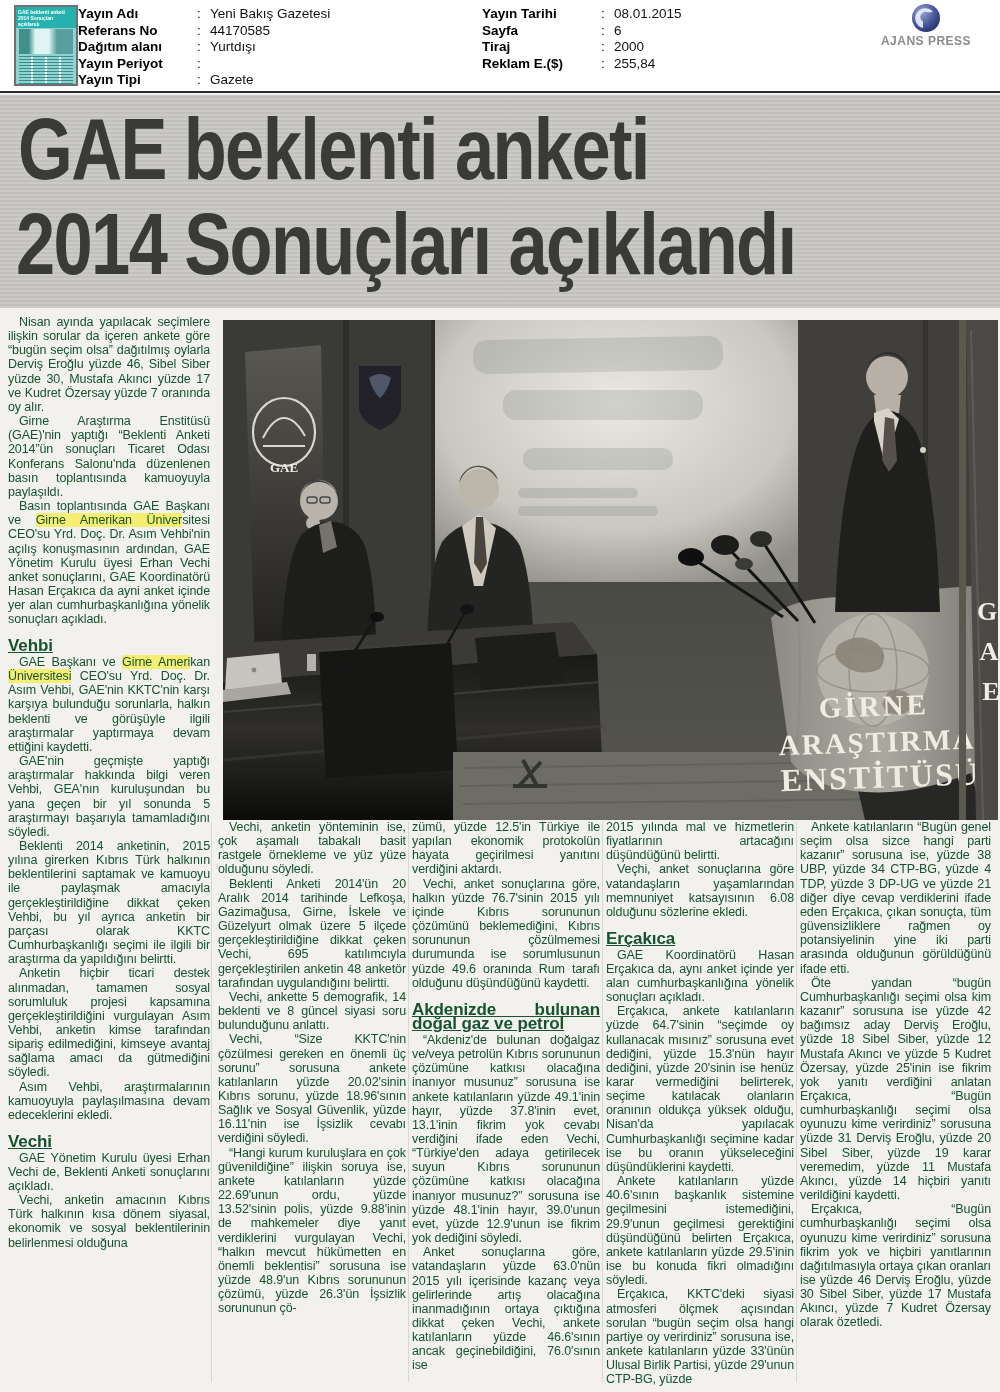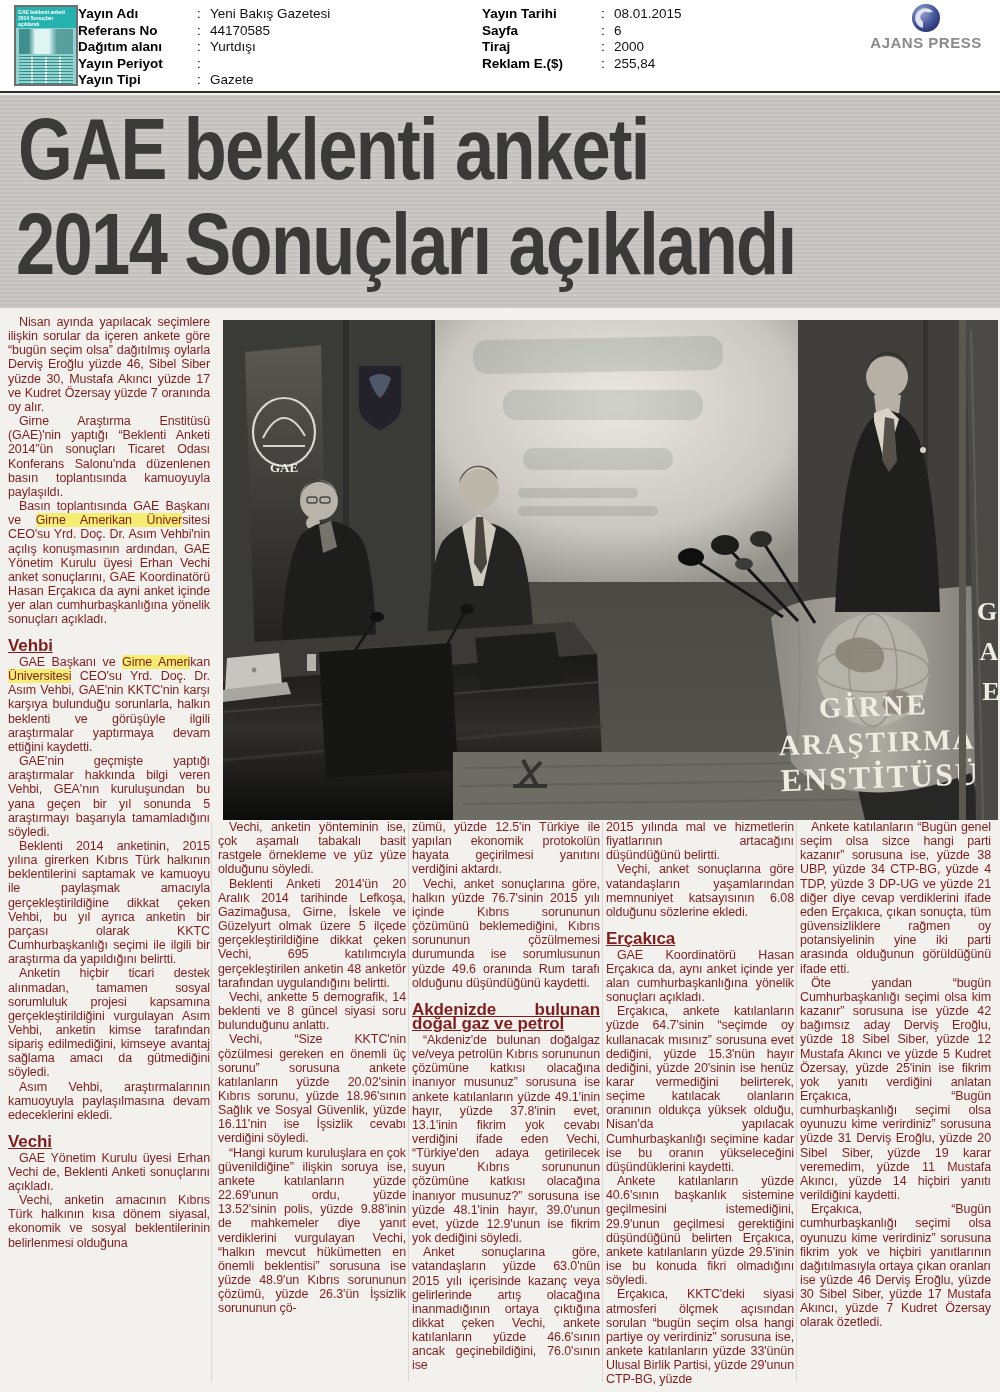--- a/index.html
+++ b/index.html
@@ -17,35 +17,35 @@
                  repeating-linear-gradient(90deg,transparent 0 12px,rgba(255,255,255,.95) 12px 14px);}
   .fields{position:absolute;top:6px;font-size:13.5px;line-height:16.5px;}
   .fields.fl{left:78px;}
   .fields.fr{left:482px;}
   .fields .row{white-space:nowrap;}
   .fields .lbl{display:inline-block;width:119px;font-weight:bold;color:#000;}
   .fields .sep{display:inline-block;width:13px;color:#000;}
   .ajans{position:absolute;left:860px;top:3px;width:132px;text-align:center;}
   .ajans .sphere{display:block;margin:0 auto;width:30px;height:30px;}
   .ajans .logo-text{display:block;margin-top:1px;color:#8b8b8b;font-weight:bold;
-                    font-size:15px;letter-spacing:.5px;}
+                    font-size:12px;letter-spacing:.5px;}
   .hdr-rule{position:absolute;left:0;top:91px;width:1000px;height:2px;background:#2b2b2b;}
   
   .paper{position:absolute;left:0;top:93px;width:1000px;height:1299px;background:#f2f1ed;}
   .headline-band{position:absolute;left:0;top:2px;width:1000px;height:213px;background:#c8c7c3;
       background-image:repeating-linear-gradient(0deg,rgba(255,255,255,.05) 0 2px,rgba(0,0,0,.035) 2px 4px);
       overflow:hidden;}
   .hl-line{white-space:nowrap;font-weight:bold;color:#3a3a39;font-size:88px;line-height:95px;
            letter-spacing:-2px;}
   .hl-line span{display:inline-block;transform:scaleX(.8);transform-origin:0 50%;}
   .hl-line.l1{margin:6px 0 0 18px;}
   .hl-line.l2{margin:0 0 0 16px;}
   
   .col{position:absolute;font-size:12.5px;line-height:14.15px;letter-spacing:-.1px;
-       text-align:justify;color:#7f1d1d;overflow:hidden;}
+       text-align:justify;color:#14532d;overflow:hidden;}
   .col p{margin:0;text-indent:11px;}
   .col p.cont{text-indent:0;}
   .col h3{margin:13px 0 1px;font-size:17px;line-height:14.5px;font-weight:bold;text-indent:0;text-decoration:underline;}
   .col .hl{background:#f6ee73;}
   #col1{left:8px;  top:222px;width:202px;height:1068px;}
   #col2{left:218px;top:727px;width:188px;height:566px;}
   #col3{left:412px;top:727px;width:188px;height:566px;}
   #col4{left:606px;top:727px;width:188px;height:566px;}
   #col5{left:800px;top:727px;width:191px;height:566px;}
   .colrule{position:absolute;top:729px;width:1px;height:560px;background:#d9d8d3;}

